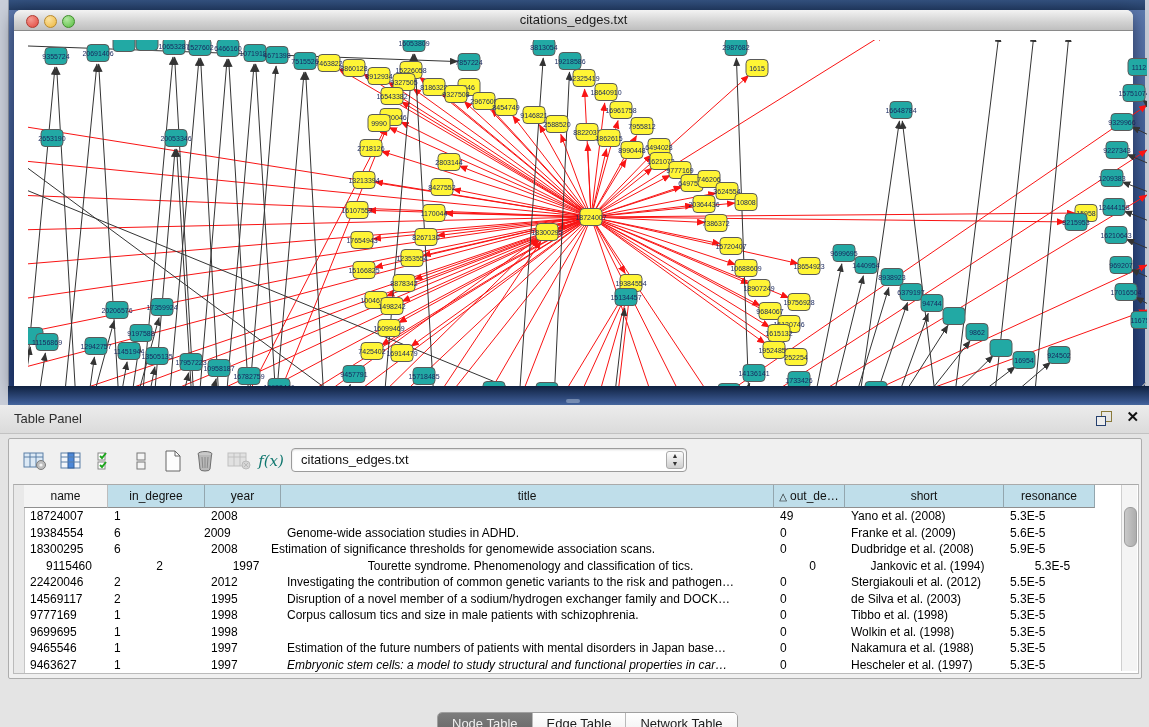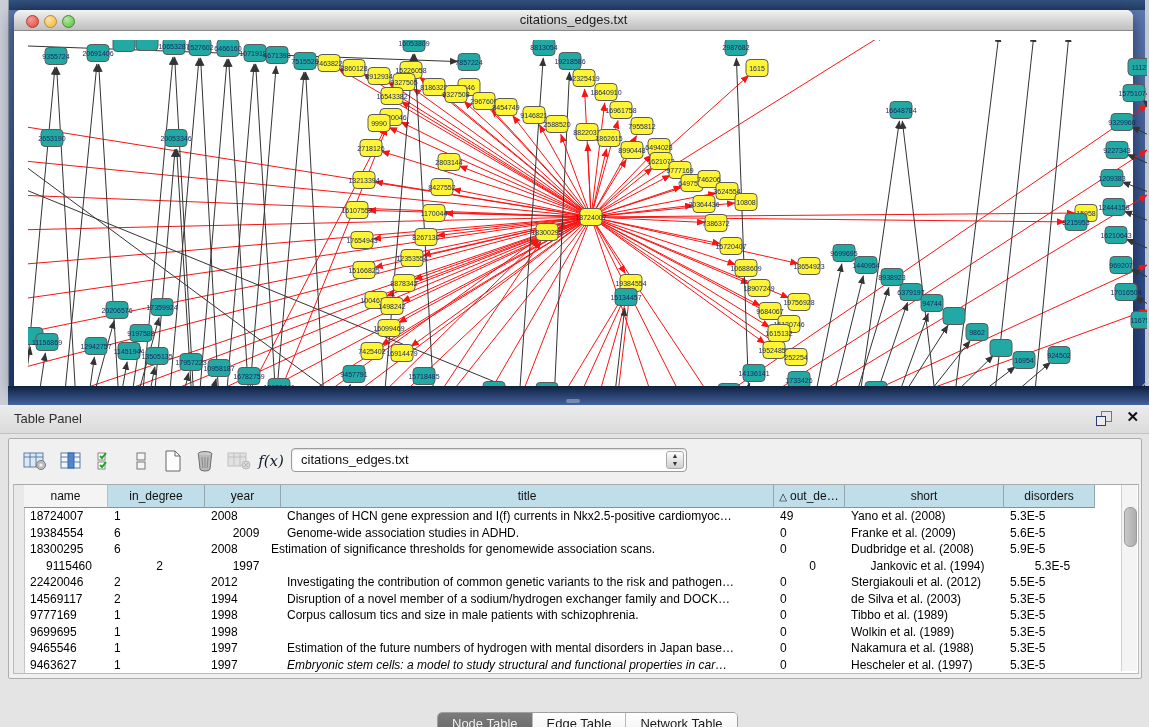--- a/index.html
+++ b/index.html
@@ -43,21 +43,21 @@
   #tp-float .sq1{position:absolute;left:5px;top:0;width:9px;height:9px;border:1px solid #8A7A3A;background:transparent;}
   #tp-float .sq2{position:absolute;left:0;top:5px;width:8px;height:8px;border:1px solid #26406E;background:#EDEDED;}
   #tp-close{right:10px;top:3px;font-size:15px;font-weight:bold;color:#111;cursor:default;}
 
   #tp-inner{left:8px;top:33px;width:1132px;height:239px;background:#F0F0F0;
     border:1px solid #ADADAD;border-radius:2px;}
 
   
   #tp-toolbar{left:6px;top:6px;height:34px;width:1100px;}
   .tbtn{position:absolute;top:2px;width:28px;height:28px;display:flex;align-items:center;justify-content:center;}
-  .fx{font-family:"DejaVu Serif",serif;font-style:italic;font-size:15px;color:#0f172a;}
+  .fx{font-family:"DejaVu Serif",serif;font-style:italic;font-size:15px;color:#0f766e;}
   #combo{position:absolute;left:276px;top:3px;width:394px;height:22px;background:#FFF;
     border:1px solid #9B9B9B;border-radius:4px;box-shadow:inset 0 1px 2px rgba(0,0,0,.15);}
   #combo .val{position:absolute;left:9px;top:3px;font-size:13px;color:#111;}
   #combo .stepper{position:absolute;right:2px;top:2px;width:16px;height:16px;border-radius:3px;
     background:linear-gradient(180deg,#FDFDFD,#CFCFCF);border:1px solid #AAA;
     font-size:7px;line-height:8px;text-align:center;color:#333;}
 
   
   #tbl{left:4px;top:45px;width:1124px;height:188px;background:#FFF;border:1px solid #BBB;border-top:1px solid #AAA;}
   .hrow{position:absolute;left:0;top:0;height:23px;}
@@ -848,98 +848,98 @@
 
     <div id="tbl" class="abs">
       <div id="corner-strip"></div>
       <div class="hrow" id="tbl-head">
           <div class="hcell plain" style="left: 10px; width: 83px;"><span>name</span></div>
           <div class="hcell" style="left: 94px; width: 96px;"><span>in_degree</span></div>
           <div class="hcell" style="left: 191px; width: 75px;"><span>year</span></div>
           <div class="hcell" style="left: 267px; width: 492px;"><span>title</span></div>
           <div class="hcell" style="left: 760px; width: 70px;"><span class="sort">△</span><span>out_de…</span></div>
           <div class="hcell" style="left: 831px; width: 158px;"><span>short</span></div>
-          <div class="hcell" style="left: 990px; width: 90px;"><span>disorders</span></div>
+          <div class="hcell" style="left: 990px; width: 90px;"><span>resonance</span></div>
         </div>
       <div id="tbl-body">
           <div class="brow" style="top: 23px; width: 1100px;">
             <div class="bcell" style="left: 10px; width: 84px;">18724007</div>
             <div class="bcell" style="left: 94px; width: 97px;">1</div>
             <div class="bcell" style="left: 191px; width: 76px;">2008</div>
-            <div class="bcell" style="left: 267px; width: 493px;">Changes of HCN gene expression and I(f) currents in Nkx2.5-positive cardiomyoc…</div>
             <div class="bcell" style="left: 760px; width: 71px;">49</div>
             <div class="bcell" style="left: 831px; width: 159px;">Yano et al. (2008)</div>
             <div class="bcell" style="left: 990px; width: 91px;">5.3E-5</div>
           </div>
           <div class="brow" style="top: 39.5px; width: 1100px;">
             <div class="bcell" style="left: 10px; width: 84px;">19384554</div>
             <div class="bcell" style="left: 94px; width: 97px;">6</div>
-            <div class="bcell" style="left: 191px; width: 76px; text-align: center;">2009</div>
+            <div class="bcell" style="left: 184px; width: 76px;">2009</div>
             <div class="bcell" style="left: 267px; width: 493px;">Genome-wide association studies in ADHD.</div>
             <div class="bcell" style="left: 760px; width: 71px;">0</div>
             <div class="bcell" style="left: 831px; width: 159px;">Franke et al. (2009)</div>
             <div class="bcell" style="left: 990px; width: 91px;">5.6E-5</div>
           </div>
           <div class="brow" style="top: 56px; width: 1100px;">
             <div class="bcell" style="left: 10px; width: 84px;">18300295</div>
             <div class="bcell" style="left: 94px; width: 97px;">6</div>
             <div class="bcell" style="left: 191px; width: 76px;">2008</div>
             <div class="bcell" style="left: 251px; width: 493px;">Estimation of significance thresholds for genomewide association scans.</div>
             <div class="bcell" style="left: 760px; width: 71px;">0</div>
             <div class="bcell" style="left: 831px; width: 159px;">Dudbridge et al. (2008)</div>
             <div class="bcell" style="left: 990px; width: 91px;">5.9E-5</div>
           </div>
           <div class="brow" style="top: 72.5px; width: 1100px; text-align: center;">
             <div class="bcell" style="left: 10px; width: 84px;">9115460</div>
             <div class="bcell" style="left: 94px; width: 97px;">2</div>
             <div class="bcell" style="left: 191px; width: 76px;">1997</div>
+            <div class="bcell" style="left: 267px; width: 493px;">Tourette syndrome. Phenomenology and classification of tics.</div>
             <div class="bcell" style="left: 760px; width: 71px;">0</div>
             <div class="bcell" style="left: 831px; width: 159px;">Jankovic et al. (1994)</div>
             <div class="bcell" style="left: 990px; width: 91px;">5.3E-5</div>
           </div>
           <div class="brow" style="top: 89px; width: 1100px;">
             <div class="bcell" style="left: 10px; width: 84px;">22420046</div>
             <div class="bcell" style="left: 94px; width: 97px;">2</div>
             <div class="bcell" style="left: 191px; width: 76px;">2012</div>
             <div class="bcell" style="left: 267px; width: 493px;">Investigating the contribution of common genetic variants to the risk and pathogen…</div>
             <div class="bcell" style="left: 760px; width: 71px;">0</div>
             <div class="bcell" style="left: 831px; width: 159px;">Stergiakouli et al. (2012)</div>
             <div class="bcell" style="left: 990px; width: 91px;">5.5E-5</div>
           </div>
           <div class="brow" style="top: 105.5px; width: 1100px;">
             <div class="bcell" style="left: 10px; width: 84px;">14569117</div>
             <div class="bcell" style="left: 94px; width: 97px;">2</div>
-            <div class="bcell" style="left: 191px; width: 76px;">1994</div>
+            <div class="bcell" style="left: 191px; width: 76px;">1995</div>
             <div class="bcell" style="left: 267px; width: 493px;">Disruption of a novel member of a sodium/hydrogen exchanger family and DOCK…</div>
             <div class="bcell" style="left: 760px; width: 71px;">0</div>
             <div class="bcell" style="left: 831px; width: 159px;">de Silva et al. (2003)</div>
             <div class="bcell" style="left: 990px; width: 91px;">5.3E-5</div>
           </div>
           <div class="brow" style="top: 122px; width: 1100px;">
             <div class="bcell" style="left: 10px; width: 84px;">9777169</div>
             <div class="bcell" style="left: 94px; width: 97px;">1</div>
             <div class="bcell" style="left: 191px; width: 76px;">1998</div>
             <div class="bcell" style="left: 267px; width: 493px;">Corpus callosum tics and size in male patients with schizophrenia.</div>
             <div class="bcell" style="left: 760px; width: 71px;">0</div>
-            <div class="bcell" style="left: 831px; width: 159px;">Tibbo et al. (1989)</div>
+            <div class="bcell" style="left: 831px; width: 159px;">Tibbo et al. (1998)</div>
             <div class="bcell" style="left: 990px; width: 91px;">5.3E-5</div>
           </div>
           <div class="brow" style="top: 138.5px; width: 1100px;">
             <div class="bcell" style="left: 10px; width: 84px;">9699695</div>
             <div class="bcell" style="left: 94px; width: 97px;">1</div>
             <div class="bcell" style="left: 191px; width: 76px;">1998</div>
             <div class="bcell" style="left: 760px; width: 71px;">0</div>
-            <div class="bcell" style="left: 831px; width: 159px;">Wolkin et al. (1989)</div>
+            <div class="bcell" style="left: 831px; width: 159px;">Wolkin et al. (1998)</div>
             <div class="bcell" style="left: 990px; width: 91px;">5.3E-5</div>
           </div>
           <div class="brow" style="top: 155px; width: 1100px;">
             <div class="bcell" style="left: 10px; width: 84px;">9465546</div>
             <div class="bcell" style="left: 94px; width: 97px;">1</div>
             <div class="bcell" style="left: 191px; width: 76px;">1997</div>
-            <div class="bcell" style="left: 267px; width: 493px;">Estimation of the future numbers of hydrogen with mental disorders in Japan base…</div>
+            <div class="bcell" style="left: 267px; width: 493px;">Estimation of the future numbers of patients with mental disorders in Japan base…</div>
             <div class="bcell" style="left: 760px; width: 71px;">0</div>
             <div class="bcell" style="left: 831px; width: 159px;">Nakamura et al. (1988)</div>
             <div class="bcell" style="left: 990px; width: 91px;">5.3E-5</div>
           </div>
           <div class="brow" style="top: 171.5px; width: 1100px;">
             <div class="bcell" style="left: 10px; width: 84px;">9463627</div>
             <div class="bcell" style="left: 94px; width: 97px;">1</div>
             <div class="bcell" style="left: 191px; width: 76px;">1997</div>
             <div class="bcell" style="left: 267px; width: 493px; font-style: italic;">Embryonic stem cells: a model to study structural and functional properties in car…</div>
             <div class="bcell" style="left: 760px; width: 71px;">0</div>

